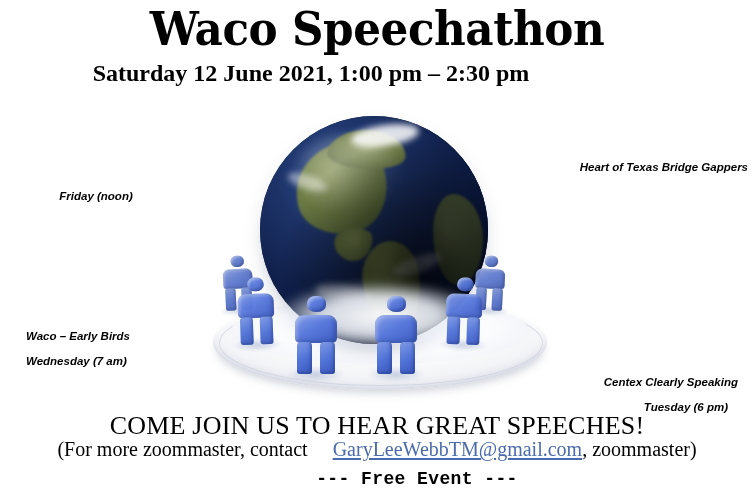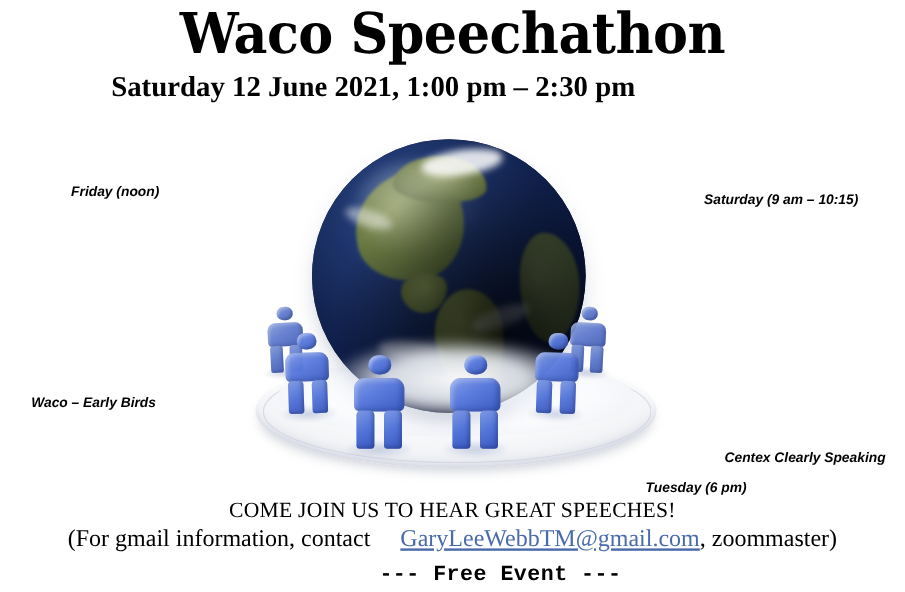--- a/index.html
+++ b/index.html
@@ -53,30 +53,30 @@
     font-style: italic;
     font-size: 11.5px;
     line-height: 25px;
     color: #000000;
     white-space: nowrap;
   }
   .club-label .club-name { display: block; }
   .club-label .club-time { display: block; }
 
   .club-tl { top: 148px; left: 10px;  text-align: left; width: 200px; }
-  .club-tl .club-time { text-align: center; padding-right: 28px; }
+  .club-tl .club-time { text-align: center; padding-right: 28px; margin-top: 36px; }
 
   .club-tr { top: 155px; right: 6px; text-align: right; width: 220px; }
   .club-tr .club-time { text-align: center; padding-left: 26px; }
 
   .club-bl { top: 324px; left: 26px; text-align: left; width: 190px; }
   .club-bl .club-time { text-align: left; }
 
   .club-br { top: 322px; right: 16px; text-align: right; width: 200px; margin-top: 48px; }
-  .club-br .club-time { text-align: left; padding-right: 10px; }
+  .club-br .club-time { text-align: right; padding-right: 10px; }
 
   
   .artwork {
     position: absolute;
     top: 112px;
     left: 205px;
     width: 350px;
     height: 292px;
   }
 
@@ -270,21 +270,21 @@
 
   
   .footer-headline {
     position: absolute;
     top: 413px;
     left: 0;
     width: 754px;
     text-align: center;
     font-family: "Liberation Serif", serif;
     font-weight: 400;
-    font-size: 18px;
+    font-size: 26px;
     line-height: 25px;
     letter-spacing: 0.2px;
     white-space: nowrap;
   }
   .footer-contact {
     position: absolute;
     top: 437px;
     left: 0;
     width: 754px;
     text-align: center;
@@ -319,25 +319,26 @@
 <body>
 
 <div class="flyer-title">Waco Speechathon</div>
 <div class="flyer-subtitle">Saturday 12 June 2021, 1:00 pm – 2:30 pm</div>
 
 <div class="club-label club-tl">
   <span class="club-time">Friday (noon)</span>
 </div>
 
 <div class="club-label club-tr">
-  <span class="club-time">Saturday (9 am – 10:15)</span>
+  <span class="club-name">Heart of Texas Bridge Gappers</span>
 </div>
 
 <div class="club-label club-bl">
   <span class="club-name">Waco – Early Birds</span>
+  <span class="club-time">Wednesday (7 am)</span>
 </div>
 
 <div class="club-label club-br">
   <span class="club-name">Centex Clearly Speaking</span>
   <span class="club-time">Tuesday (6 pm)</span>
 </div>
 
 <div class="artwork">
 
   <div class="disc"></div>
@@ -401,15 +402,15 @@
     <span class="head"></span>
     <span class="torso"></span>
     <span class="legL"></span>
     <span class="legR"></span>
   </div>
 
 </div>
 
 <div class="footer-headline">COME JOIN US TO HEAR GREAT SPEECHES!</div>
 
-<div class="footer-contact"><span>(For gmail information, contact </span><a class="email-link" href="#">GaryLeeWebbTM@gmail.com</a><span>,  zoommaster)</span></div>
+<div class="footer-contact"><span>(For more zoommaster, contact </span><a class="email-link" href="#">GaryLeeWebbTM@gmail.com</a><span>,  zoommaster)</span></div>
 
 <div class="footer-free">---  Free Event  ---</div>
 
 </body></html>

